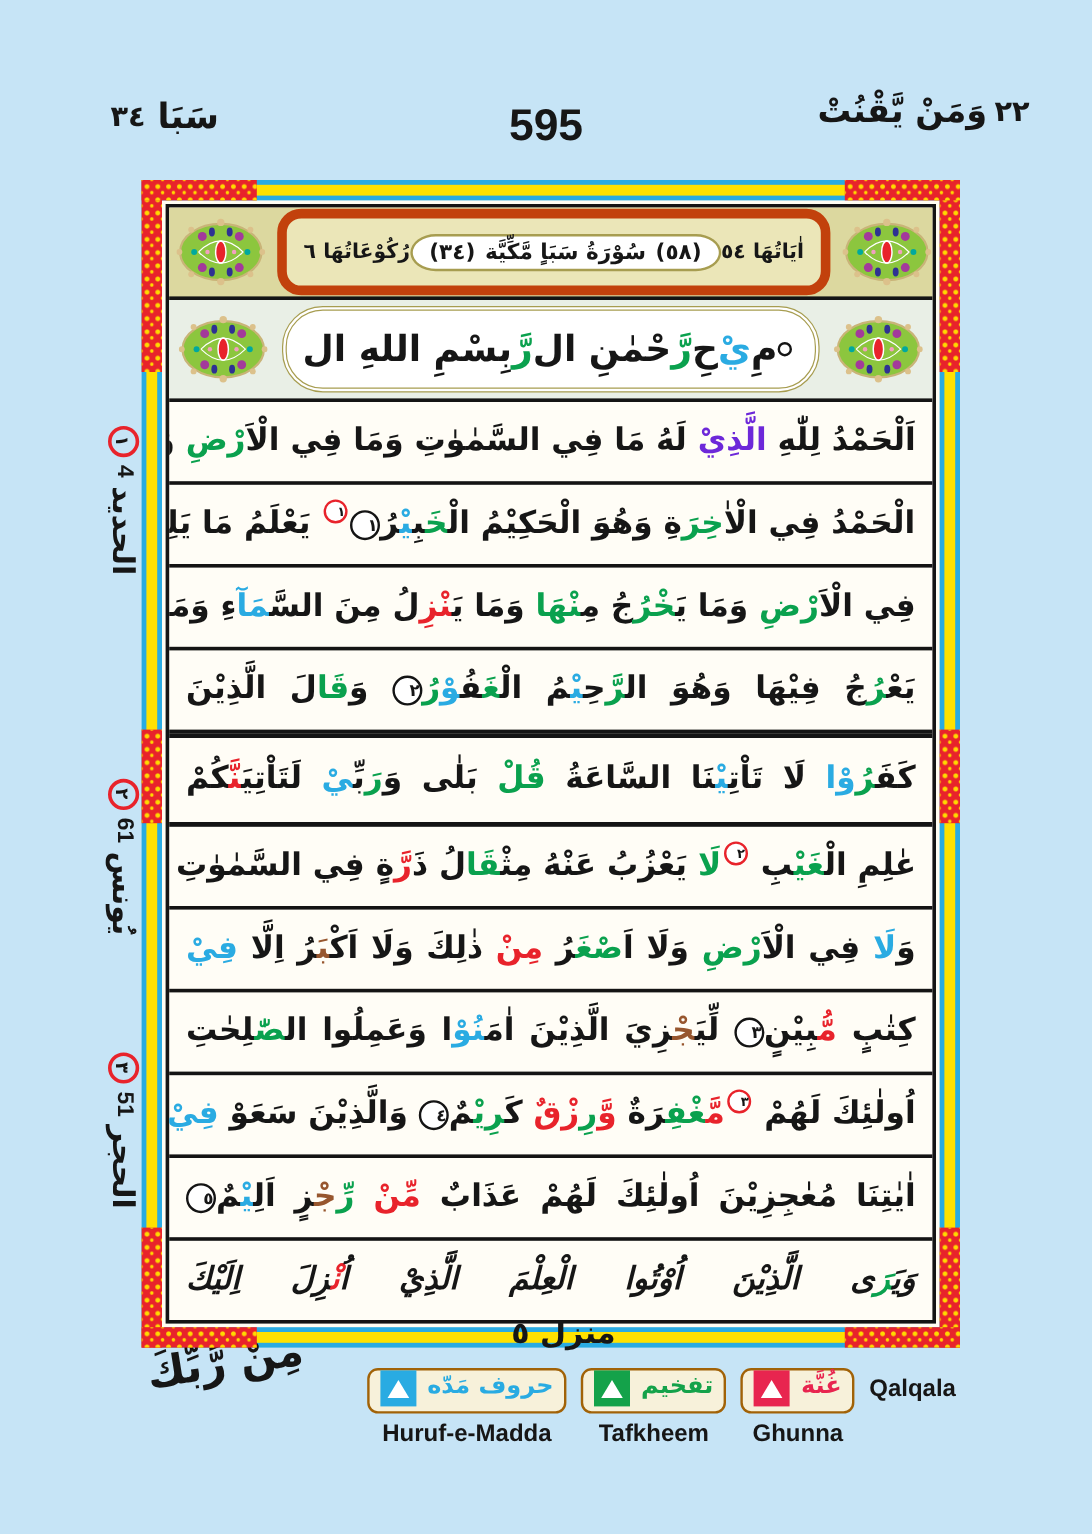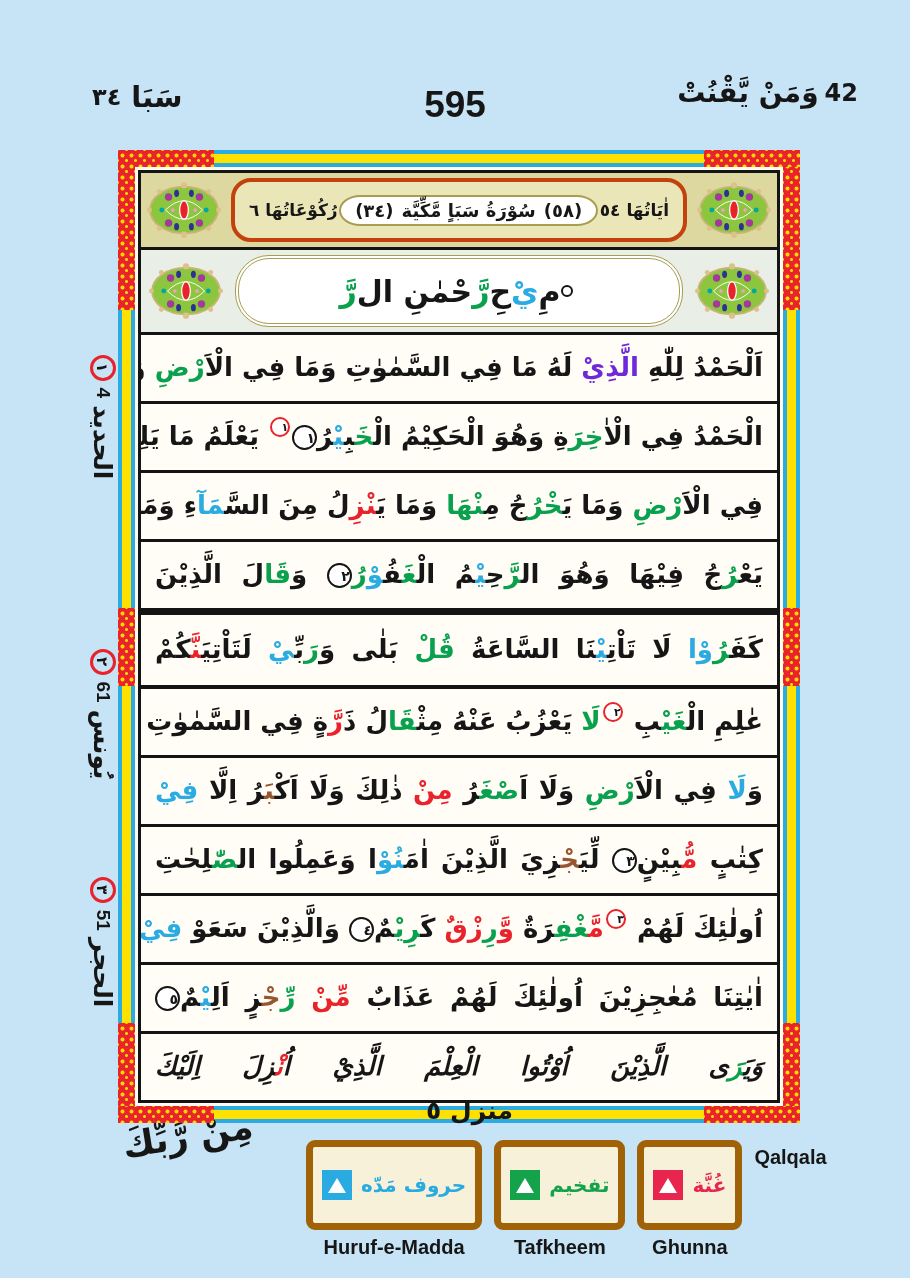--- a/index.html
+++ b/index.html
@@ -40,21 +40,21 @@
   .o-tr-h{right:0;top:0;height:17px;width:96px;}
   .o-bl-h{left:0;bottom:0;height:17px;width:96px;}
   .o-br-h{right:0;bottom:0;height:17px;width:96px;}
   .o-hl-l{left:0;top:458px;width:17px;height:78px;}
   .o-hl-r{right:0;top:458px;width:17px;height:78px;}
 
   
   .row-surah{height:74px;background:#dcd89f;display:flex;align-items:center;
     justify-content:space-between;padding:0 6px;border-bottom:3px solid #141414;}
   .medallion{width:74px;height:62px;flex:0 0 auto;}
-  .cartouche{flex:1;margin:0 10px;height:56px;background:#ebe6b8;border:4px solid #c2410c;
+  .cartouche{flex:1;margin:0 10px;height:56px;background:#ebe6b8;border:8px solid #c2410c;
     border-radius:20px;display:flex;align-items:center;justify-content:space-between;
     padding:0 14px;font-weight:bold;color:#161616;}
   .cartouche .side-label{font-size:17px;white-space:nowrap;}
   .title-oval{background:#ffffff;border:2px solid #a79d50;border-radius:30px/22px;
     padding:3px 14px;display:flex;align-items:center;gap:8px;font-size:18px;white-space:nowrap;}
 
   
   .row-bism{height:82px;background:#e9efe6;display:flex;align-items:center;
     justify-content:space-between;padding:0 8px;border-bottom:3px solid #141414;}
   .bism-cartouche{flex:1;margin:0 12px;height:64px;background:#ffffff;border:4px double #a79d50;
@@ -84,40 +84,40 @@
     border-radius:50%;text-align:center;font-size:15px;background:transparent;box-sizing:border-box;}
   .margin-ref .mnum{font-family:"Liberation Sans","DejaVu Sans",sans-serif;font-size:19px;}
   .margin-ref .mname{font-size:25px;white-space:nowrap;}
 
   
   .catchword{position:absolute;left:122px;top:1116px;font-size:35px;font-weight:bold;color:#161616;
     transform:rotate(-9deg);}
   .manzil{position:absolute;left:426px;top:1096px;font-size:25px;font-weight:bold;color:#161616;direction:rtl;}
   .legend{position:absolute;left:306px;top:1140px;width:498px;display:flex;gap:12px;align-items:flex-start;}
   .legend-item{display:flex;flex-direction:column;align-items:center;}
-  .legend-box{display:flex;align-items:center;gap:9px;background:#f7f1da;border:7px solid #a16207;
-    border-radius:9px;padding:21px 9px;height:34px;box-sizing:content-box;}
+  .legend-box{display:flex;gap:9px;background:#f7f1da;border:2px solid #a16207;
+    border-radius:9px;padding:0 9px;height:34px;box-sizing:content-box;}
   .legend-sq{width:30px;height:30px;display:flex;align-items:center;justify-content:center;flex:0 0 auto;}
   .legend-tri{width:0;height:0;border-left:9px solid transparent;border-right:9px solid transparent;
     border-bottom:15px solid #ffffff;}
   .legend-ar{font-size:20px;font-weight:bold;white-space:nowrap;}
   .legend-en{margin-top:6px;font-family:"Liberation Sans","DejaVu Sans",sans-serif;
     font-weight:bold;font-size:20px;color:#161616;white-space:nowrap;}
 </style>
 </head>
 <body>
 
 <div class="top-left">
   <span class="num">٣٤</span>
   <span>سَبَا</span>
 </div>
 <div class="page-number">595</div>
 <div class="top-right">
   <span>وَمَنْ يَّقْنُتْ</span>
-  <span class="num">42</span>
+  <span class="num">٢٢</span>
 </div>
 
 <div class="frame">
   <div class="f1">
     <div class="orn o-tl-v"></div>
     <div class="orn o-tr-v"></div>
     <div class="orn o-bl-v"></div>
     <div class="orn o-br-v"></div>
     <div class="orn o-tl-h"></div>
     <div class="orn o-tr-h"></div>
@@ -212,20 +212,21 @@
                     <ellipse cx="72" cy="18" rx="4" ry="6" fill="#2e3192"></ellipse>
                     <ellipse cx="48" cy="72" rx="4" ry="6" fill="#2e3192"></ellipse>
                     <ellipse cx="72" cy="72" rx="4" ry="6" fill="#2e3192"></ellipse>
                     <circle cx="24" cy="45" r="4" fill="#00a99d"></circle>
                     <circle cx="96" cy="45" r="4" fill="#00a99d"></circle>
                     <circle cx="42" cy="45" r="3" fill="#f2a0c0"></circle>
                     <circle cx="78" cy="45" r="3" fill="#f2a0c0"></circle>
                     <path d="M30 45 Q45 30 60 30 Q75 30 90 45 Q75 60 60 60 Q45 60 30 45" fill="none" stroke="#ffffff" stroke-width="1.5"></path>
                   </svg></span>
               <div class="bism-cartouche" id="bism">
+                  <span style="color: rgb(22, 22, 22);">بِسْمِ اللهِ ال</span>
                   <span style="color: rgb(10, 161, 78);">رَّ</span>
                   <span style="color: rgb(22, 22, 22);">حْمٰنِ ال</span>
                   <span style="color: rgb(10, 161, 78);">رَّ</span>
                   <span style="color: rgb(22, 22, 22);">حِ</span>
                   <span style="color: rgb(42, 171, 226);">يْ</span>
                   <span style="color: rgb(22, 22, 22);">مِ </span>
                   <span class="circ"></span>
                 </div>
               <span class="medallion"><svg viewBox="0 0 120 90" width="74" height="62">
                     <ellipse cx="60" cy="45" rx="55" ry="38" fill="#8cc63e" stroke="#c9b478" stroke-width="3"></ellipse>

